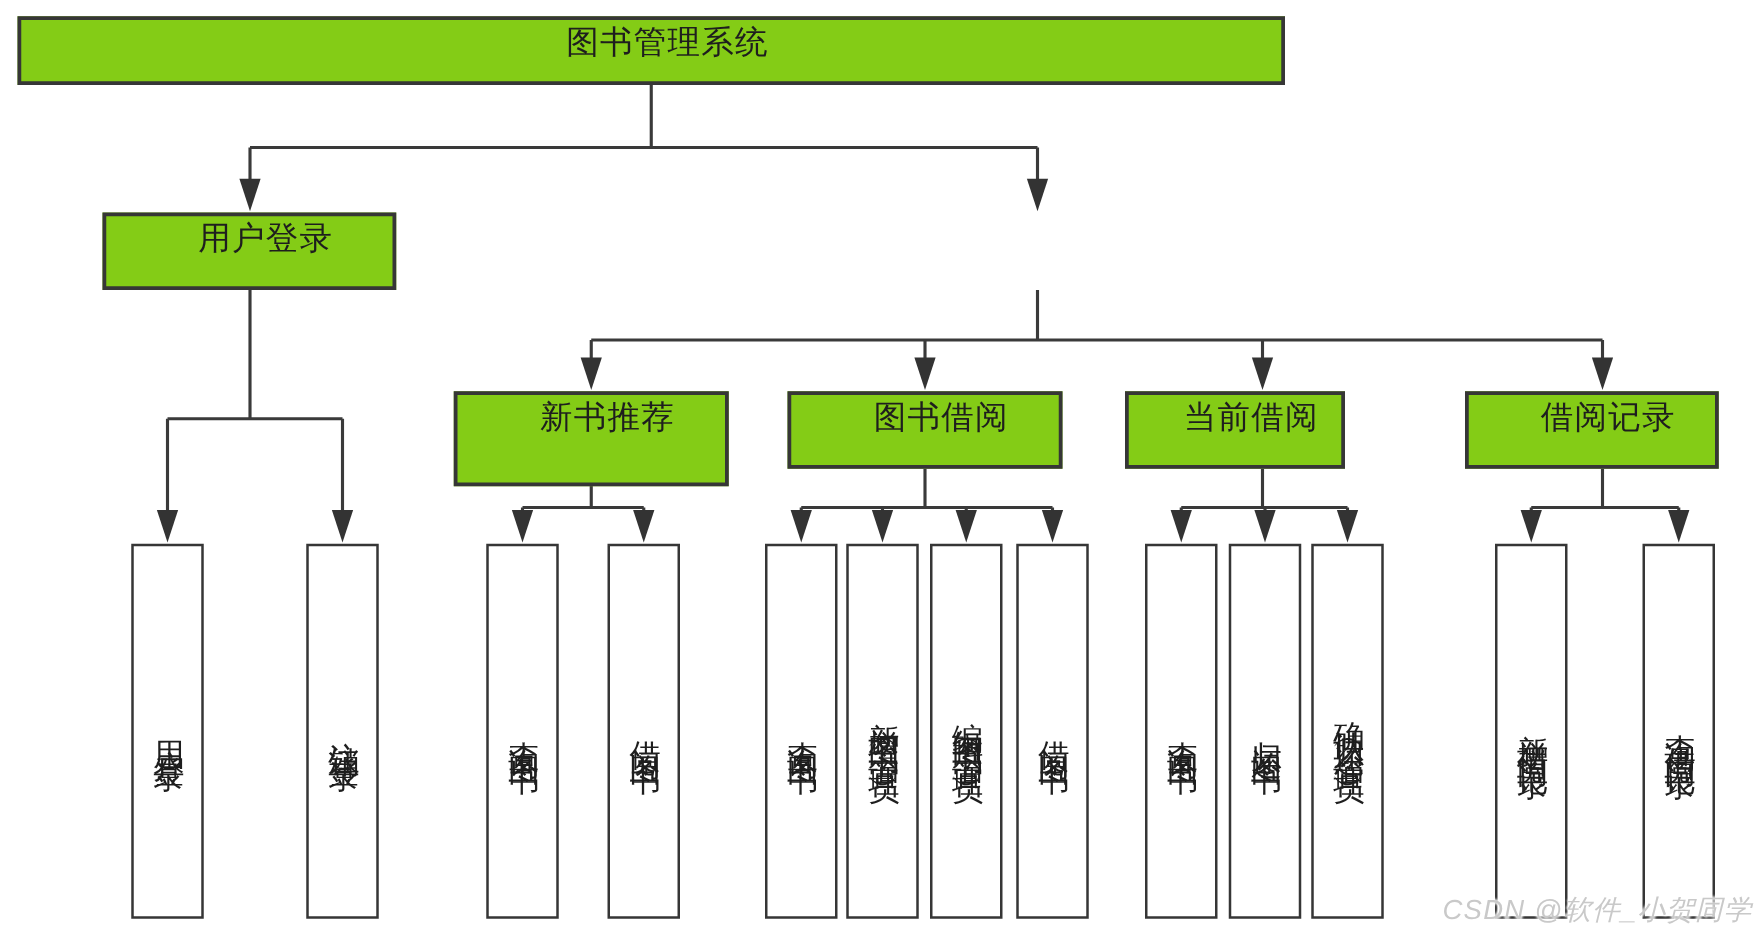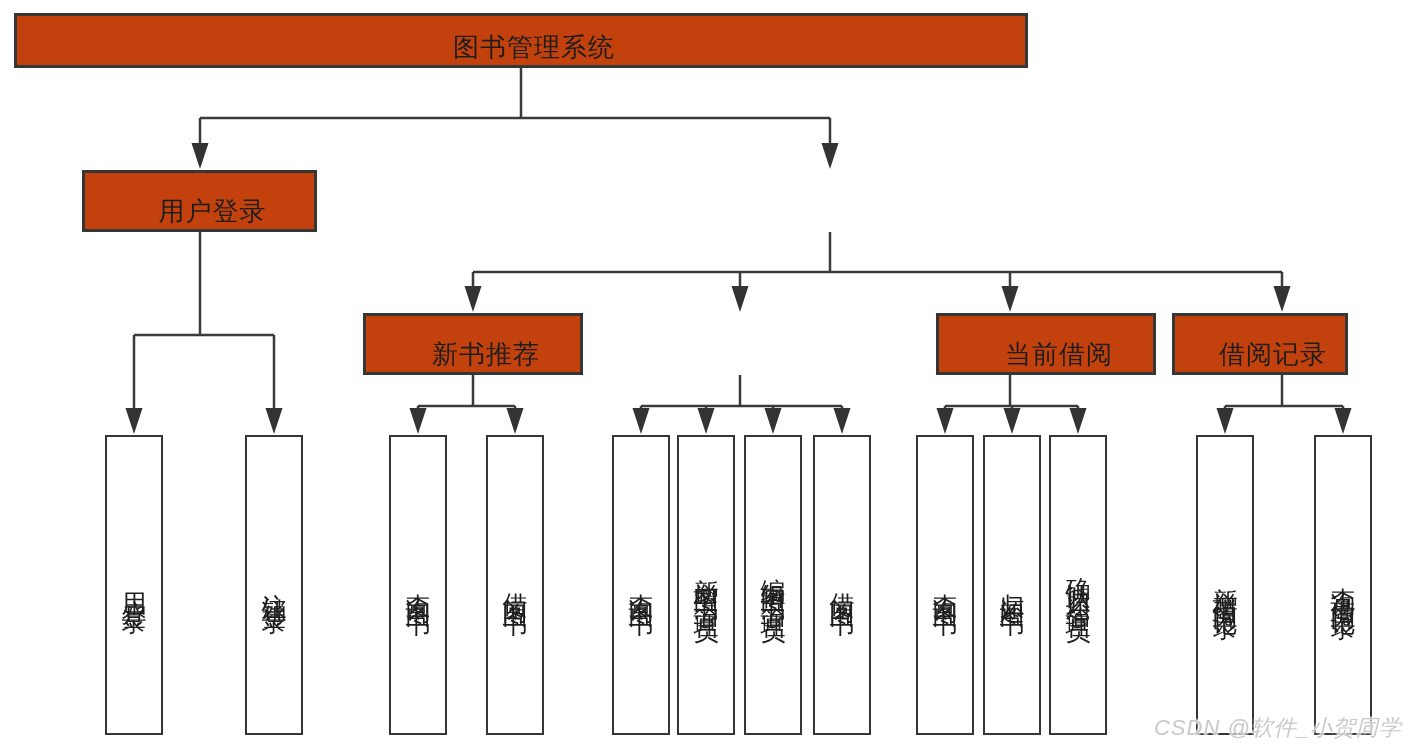--- a/index.html
+++ b/index.html
@@ -13,23 +13,23 @@
     color: #1e1e1e;
   }
   .connector-layer {
     position: absolute;
     left: 0; top: 0;
   }
   .hbox {
     position: absolute;
     box-sizing: border-box;
     border: 3px solid #363636;
-    background: #c2410c;
+    background: #84cc16;
     display: flex;
-    align-items: flex-end;
+    align-items: flex-start;
     justify-content: center;
     font-size: 26px;
     letter-spacing: 1px;
     z-index: 2;
     padding-left: 26px;
   }
   .vbox {
     position: absolute;
     box-sizing: border-box;
     border: 2.5px solid #363636;
@@ -99,27 +99,30 @@
   </svg>
 
   <div class="hbox" style="left:14px; top:13px; width:1014px; height:55px;">
     <span>图书管理系统</span>
   </div>
 
   <div class="hbox" style="left:82px; top:170px; width:235px; height:62px;">
     <span>用户登录</span>
   </div>
 
-  <div class="hbox" style="left:363px; top:313px; width:220px; height:62px;">
+  <div class="hbox" style="left:363px; top:313px; width:220px; height:76px;">
     <span>新书推荐</span>
   </div>
-  <div class="hbox" style="left:900px; top:313px; width:220px; height:62px;margin-left:36px;">
+  <div class="hbox" style="left:630px; top:313px; width:220px; height:62px;">
+    <span>图书借阅</span>
+  </div>
+  <div class="hbox" style="left:900px; top:313px; width:176px; height:62px;">
     <span>当前借阅</span>
   </div>
-  <div class="hbox" style="left:1172px; top:313px; width:176px; height:62px;">
+  <div class="hbox" style="left:1172px; top:313px; width:203px; height:62px;">
     <span>借阅记录</span>
   </div>
 
   <div class="vbox" style="left:105px; top:435px; width:58px; height:300px;">
     <span class="vtext">用户登录</span>
   </div>
   <div class="vbox" style="left:245px; top:435px; width:58px; height:300px;">
     <span class="vtext">注销登录</span>
   </div>
 

